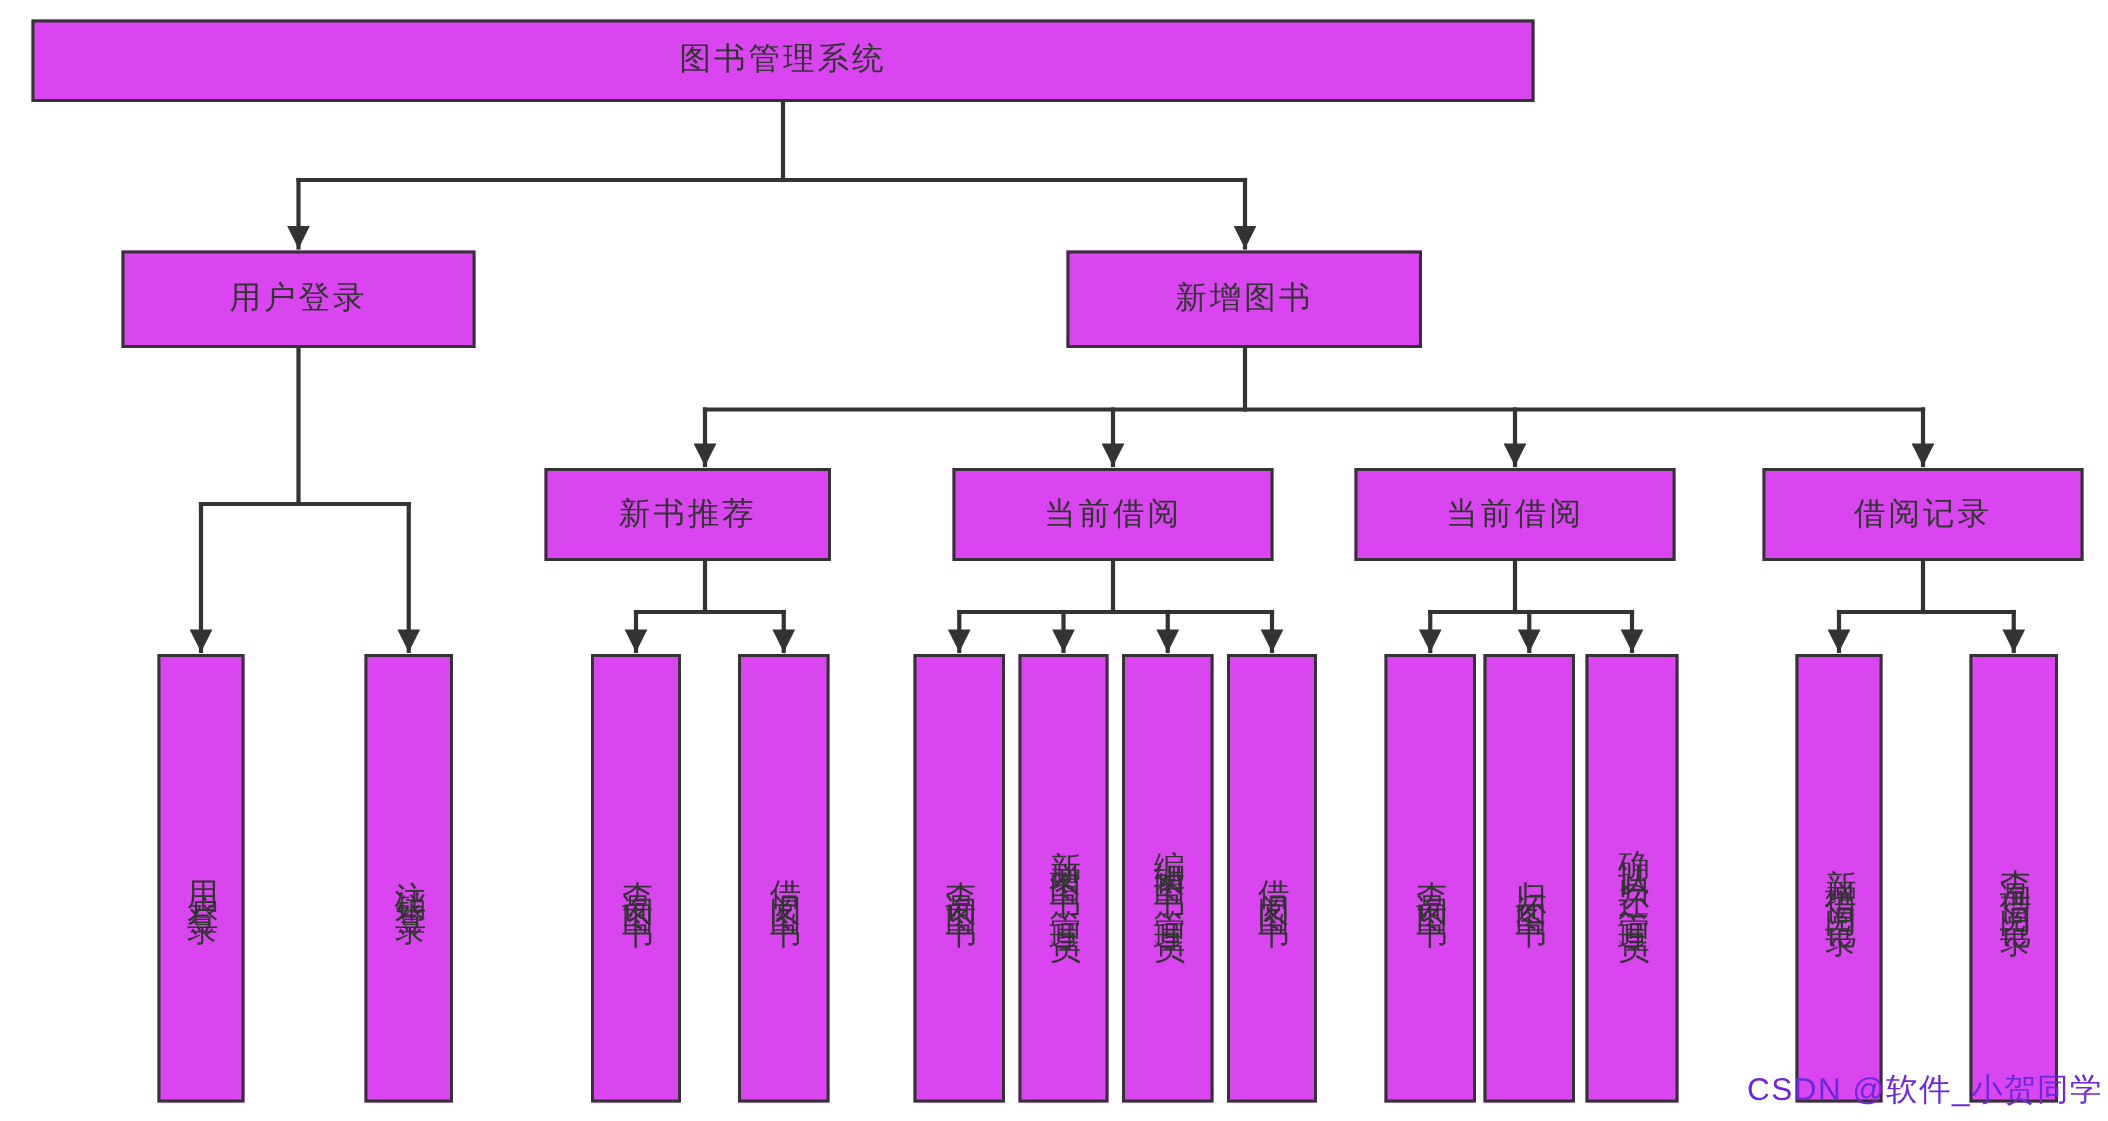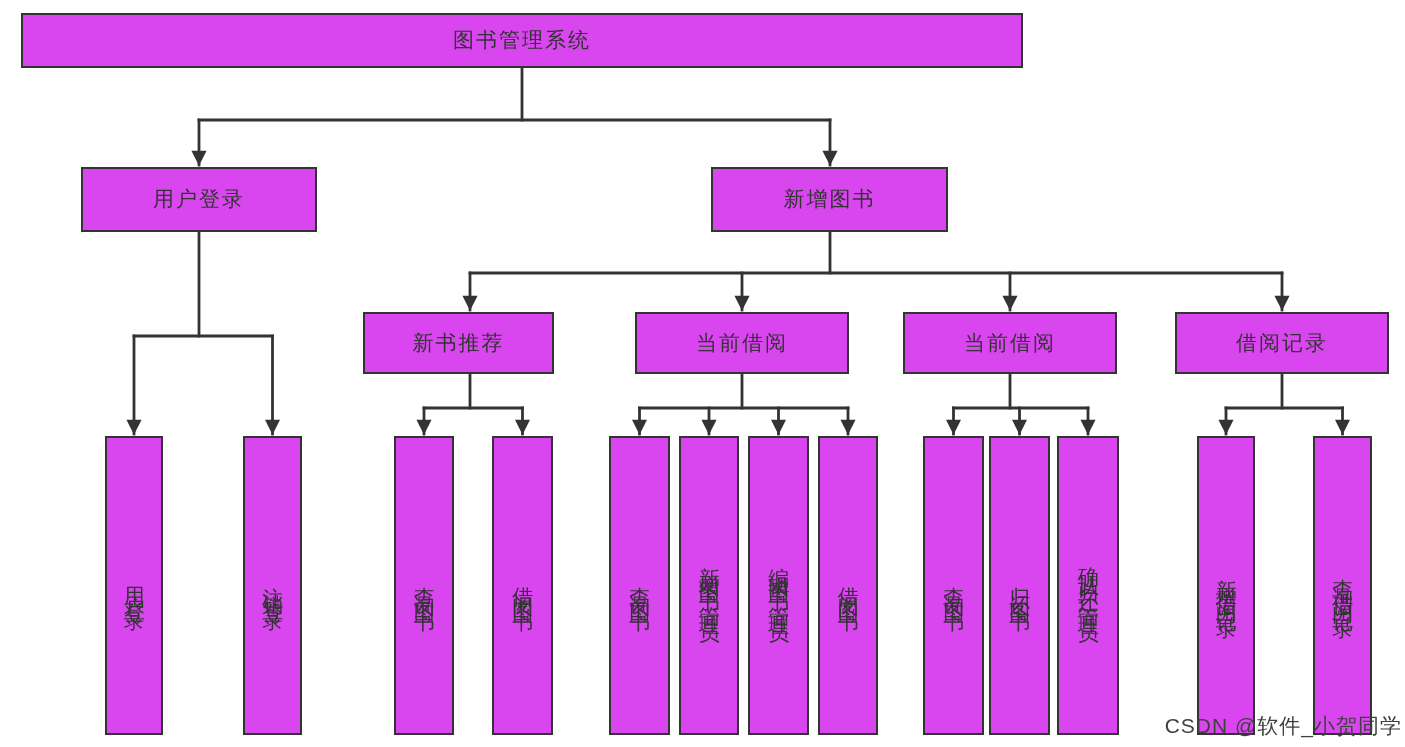--- a/index.html
+++ b/index.html
@@ -37,21 +37,21 @@
     text-orientation: mixed;
     letter-spacing: 8px;
     font-size: 21px;
   }
   .watermark {
     position: absolute;
     right: 3px;
     bottom: 7px;
     font-size: 21px;
     letter-spacing: 1px;
-    color: #404040;
+    color: #6d28d9;
     z-index: 5;
     margin-top: 40px;
   }
 </style>
 </head>
 <body>
 
 <div class="stage">
 
   <svg class="connectors" viewBox="0 0 1405 747" xmlns="http://www.w3.org/2000/svg">

